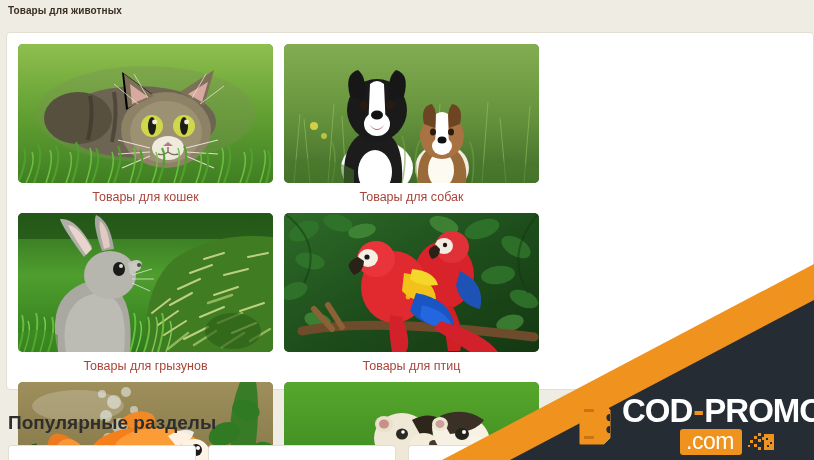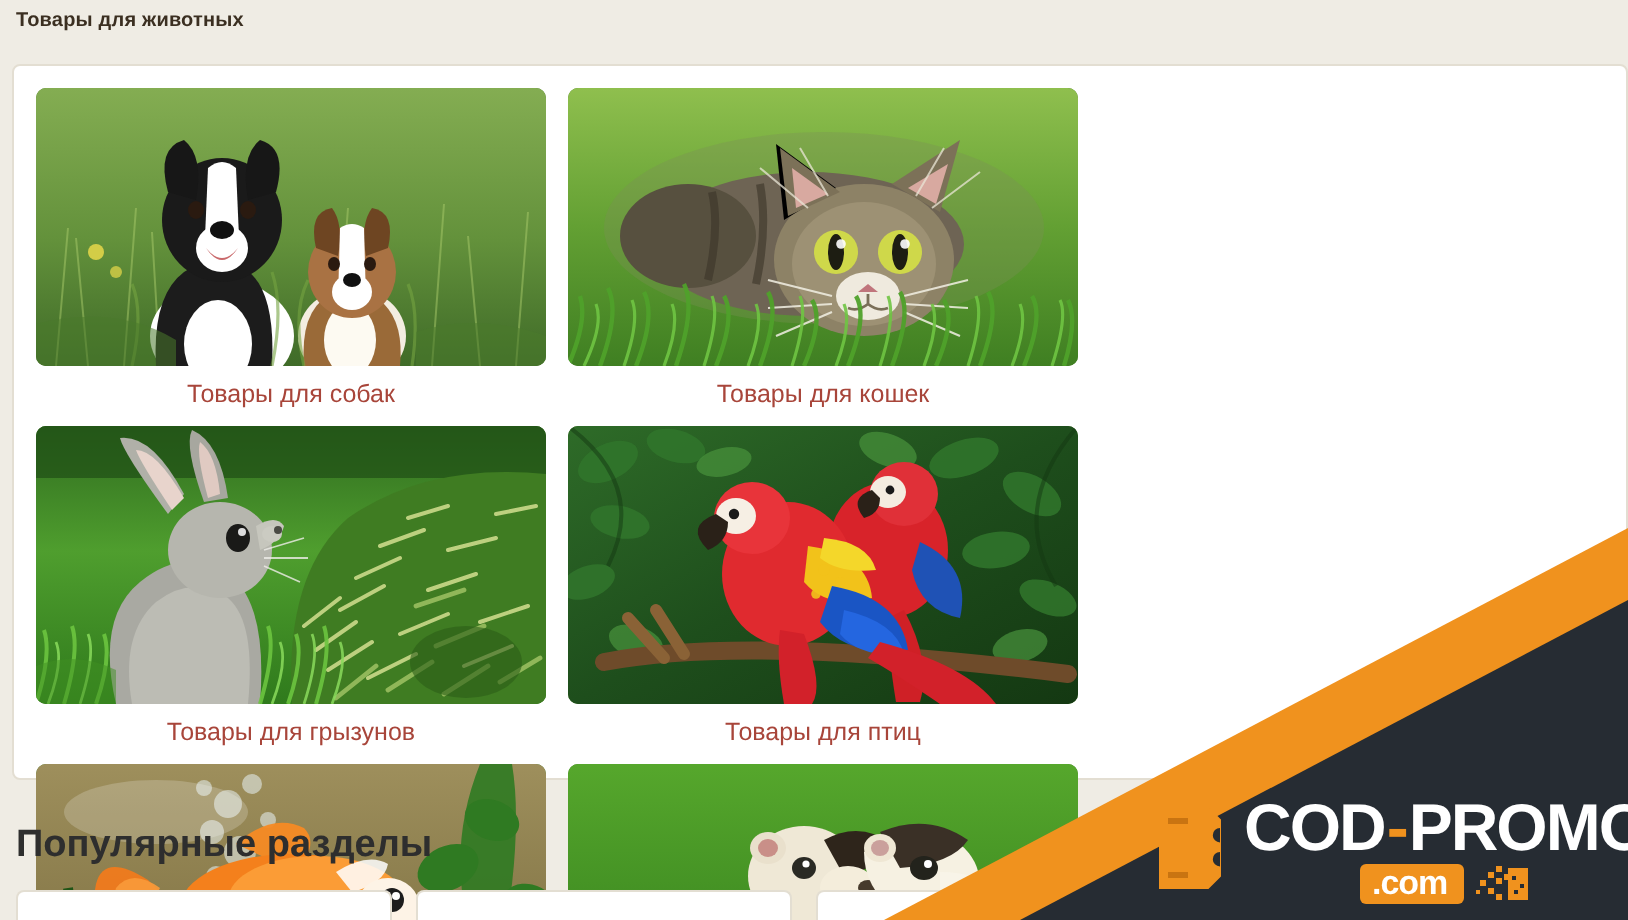--- a/index.html
+++ b/index.html
@@ -124,91 +124,40 @@
   .wm-promo { color: #ffffff; }
   .wm-row2 {
     display: flex;
     align-items: center;
     margin-top: 2px;
     margin-left: 58px;
   }
   .wm-com {
     background: #f0921e;
     color: #ffffff;
-    font-size: 17px;
-    font-weight: bold;
+    font-size: 23px;
+    font-weight: normal;
     padding: 1px 8px 2px 6px;
     border-radius: 3px;
     letter-spacing: -0.5px;
   }
   .wm-burst {
     margin-left: 6px;
     width: 26px; height: 20px;
   }
 </style>
 </head>
 <body>
 
 <div class="page">
 
   <div class="section-title">Товары для животных</div>
 
   <div class="card-panel">
     <div class="grid">
-
-      <a class="tile" href="#">
-        <div class="tile-img">
-          <svg viewBox="0 0 255 139" preserveAspectRatio="none" aria-hidden="true">
-            <defs>
-              <linearGradient id="gDog" x1="0" y1="0" x2="0" y2="1">
-                <stop offset="0" stop-color="#84ad52"></stop>
-                  <stop offset="0.55" stop-color="#63913b"></stop>
-                  <stop offset="1" stop-color="#3f6b28"></stop>
-              </linearGradient>
-            </defs>
-            <rect width="255" height="139" fill="url(#gDog)"></rect>
-            <g opacity="0.5" stroke="#a8c96a" stroke-width="1">
-              <path d="M10 139 L16 70 M26 139 L20 75 M44 139 L50 60 M62 139 L58 72 M86 139 L92 66 M112 139 L106 80 M150 139 L156 60 M176 139 L170 70 M198 139 L204 58 M222 139 L216 74 M240 139 L246 62"></path>
-            </g>
-            <circle cx="30" cy="82" r="4" fill="#e8d84a" opacity="0.85"></circle>
-            <circle cx="40" cy="92" r="3" fill="#e8d84a" opacity="0.7"></circle>
-
-            <ellipse cx="93" cy="124" rx="36" ry="28" fill="#ffffff"></ellipse>
-            <path d="M60 139 Q58 104 74 92 Q88 82 104 90 Q120 100 118 139 Z" fill="#1c1c1c"></path>
-            <ellipse cx="91" cy="128" rx="17" ry="22" fill="#ffffff"></ellipse>
-            <ellipse cx="93" cy="66" rx="30" ry="31" fill="#1a1a1a"></ellipse>
-            <path d="M66 52 Q60 30 74 26 Q84 34 80 56 Z" fill="#171717"></path>
-            <path d="M120 52 Q126 30 112 26 Q102 34 106 56 Z" fill="#171717"></path>
-            <path d="M86 40 Q93 34 100 40 L102 86 Q93 92 84 86 Z" fill="#ffffff"></path>
-            <ellipse cx="93" cy="80" rx="13" ry="12" fill="#ffffff"></ellipse>
-            <ellipse cx="93" cy="71" rx="6" ry="4.5" fill="#111"></ellipse>
-            <ellipse cx="80" cy="61" rx="4" ry="4.5" fill="#2a1a10"></ellipse>
-            <ellipse cx="106" cy="61" rx="4" ry="4.5" fill="#2a1a10"></ellipse>
-            <path d="M85 80 Q93 90 101 80 Q97 86 93 86 Q89 86 85 80 Z" fill="#c9696b"></path>
-
-            <ellipse cx="158" cy="124" rx="27" ry="24" fill="#f3ede1"></ellipse>
-            <path d="M134 139 Q132 112 146 104 Q162 98 174 108 Q184 118 182 139 Z" fill="#9a6a38"></path>
-            <ellipse cx="157" cy="126" rx="13" ry="18" fill="#fdfaf2"></ellipse>
-            <ellipse cx="158" cy="92" rx="22" ry="23" fill="#a97243"></ellipse>
-            <path d="M140 80 Q136 62 148 60 Q154 68 151 84 Z" fill="#6e4522"></path>
-            <path d="M176 80 Q180 62 168 60 Q162 68 165 84 Z" fill="#6e4522"></path>
-            <path d="M152 70 Q158 66 164 70 L165 106 Q158 110 151 106 Z" fill="#ffffff"></path>
-            <ellipse cx="158" cy="102" rx="10" ry="9" fill="#ffffff"></ellipse>
-            <ellipse cx="158" cy="96" rx="4.5" ry="3.5" fill="#111"></ellipse>
-            <ellipse cx="149" cy="88" rx="3" ry="3.5" fill="#2a1a10"></ellipse>
-            <ellipse cx="167" cy="88" rx="3" ry="3.5" fill="#2a1a10"></ellipse>
-            <g opacity="0.6" stroke="#74a341" stroke-width="1.6" fill="none">
-              <path d="M118 139 Q124 110 118 92 M134 139 Q128 112 136 96 M188 139 Q192 112 186 98 M48 139 Q54 112 48 98"></path>
-            </g>
-            <path d="M0 118 Q40 108 70 126 L70 139 L0 139 Z" fill="#4b7a2c" opacity="0.55"></path>
-            <path d="M190 122 Q220 112 255 124 L255 139 L190 139 Z" fill="#4b7a2c" opacity="0.55"></path>
-          </svg>
-        </div>
-        <div class="tile-label">Товары для собак</div>
-      </a>
 
       <a class="tile" href="#">
         <div class="tile-img">
           <svg viewBox="0 0 255 139" preserveAspectRatio="none" aria-hidden="true">
             <defs>
               <linearGradient id="gCat" x1="0" y1="0" x2="0" y2="1">
                 <stop offset="0" stop-color="#8fbf4e"></stop>
                   <stop offset="0.5" stop-color="#63a033"></stop>
                   <stop offset="1" stop-color="#3f7f22"></stop>
               </linearGradient>
@@ -247,20 +196,71 @@
 
             <g stroke="#4fa12a" stroke-width="2.2" fill="none" opacity="0.95">
               <path d="M0 139 Q10 116 6 104 M16 139 Q26 112 20 100 M34 139 Q44 114 38 102 M54 139 Q64 110 58 98 M74 139 Q84 114 78 104 M96 139 Q106 112 100 102 M118 139 Q128 116 122 106 M140 139 Q150 114 144 104 M162 139 Q172 112 166 102 M184 139 Q194 116 188 106 M206 139 Q216 112 210 102 M228 139 Q238 114 232 104 M248 139 Q255 116 250 106"></path>
             </g>
             <g stroke="#6fc443" stroke-width="1.6" fill="none" opacity="0.9">
               <path d="M8 139 Q18 118 14 108 M28 139 Q36 116 32 106 M48 139 Q56 118 52 108 M68 139 Q76 114 72 104 M90 139 Q98 118 94 108 M112 139 Q120 114 116 104 M134 139 Q142 118 138 108 M156 139 Q164 114 160 104 M178 139 Q186 118 182 108 M200 139 Q208 114 204 104 M222 139 Q230 118 226 108 M242 139 Q250 114 246 106"></path>
             </g>
           </svg>
         </div>
         <div class="tile-label">Товары для кошек</div>
+      </a>
+
+      <a class="tile" href="#">
+        <div class="tile-img">
+          <svg viewBox="0 0 255 139" preserveAspectRatio="none" aria-hidden="true">
+            <defs>
+              <linearGradient id="gDog" x1="0" y1="0" x2="0" y2="1">
+                <stop offset="0" stop-color="#84ad52"></stop>
+                  <stop offset="0.55" stop-color="#63913b"></stop>
+                  <stop offset="1" stop-color="#3f6b28"></stop>
+              </linearGradient>
+            </defs>
+            <rect width="255" height="139" fill="url(#gDog)"></rect>
+            <g opacity="0.5" stroke="#a8c96a" stroke-width="1">
+              <path d="M10 139 L16 70 M26 139 L20 75 M44 139 L50 60 M62 139 L58 72 M86 139 L92 66 M112 139 L106 80 M150 139 L156 60 M176 139 L170 70 M198 139 L204 58 M222 139 L216 74 M240 139 L246 62"></path>
+            </g>
+            <circle cx="30" cy="82" r="4" fill="#e8d84a" opacity="0.85"></circle>
+            <circle cx="40" cy="92" r="3" fill="#e8d84a" opacity="0.7"></circle>
+
+            <ellipse cx="93" cy="124" rx="36" ry="28" fill="#ffffff"></ellipse>
+            <path d="M60 139 Q58 104 74 92 Q88 82 104 90 Q120 100 118 139 Z" fill="#1c1c1c"></path>
+            <ellipse cx="91" cy="128" rx="17" ry="22" fill="#ffffff"></ellipse>
+            <ellipse cx="93" cy="66" rx="30" ry="31" fill="#1a1a1a"></ellipse>
+            <path d="M66 52 Q60 30 74 26 Q84 34 80 56 Z" fill="#171717"></path>
+            <path d="M120 52 Q126 30 112 26 Q102 34 106 56 Z" fill="#171717"></path>
+            <path d="M86 40 Q93 34 100 40 L102 86 Q93 92 84 86 Z" fill="#ffffff"></path>
+            <ellipse cx="93" cy="80" rx="13" ry="12" fill="#ffffff"></ellipse>
+            <ellipse cx="93" cy="71" rx="6" ry="4.5" fill="#111"></ellipse>
+            <ellipse cx="80" cy="61" rx="4" ry="4.5" fill="#2a1a10"></ellipse>
+            <ellipse cx="106" cy="61" rx="4" ry="4.5" fill="#2a1a10"></ellipse>
+            <path d="M85 80 Q93 90 101 80 Q97 86 93 86 Q89 86 85 80 Z" fill="#c9696b"></path>
+
+            <ellipse cx="158" cy="124" rx="27" ry="24" fill="#f3ede1"></ellipse>
+            <path d="M134 139 Q132 112 146 104 Q162 98 174 108 Q184 118 182 139 Z" fill="#9a6a38"></path>
+            <ellipse cx="157" cy="126" rx="13" ry="18" fill="#fdfaf2"></ellipse>
+            <ellipse cx="158" cy="92" rx="22" ry="23" fill="#a97243"></ellipse>
+            <path d="M140 80 Q136 62 148 60 Q154 68 151 84 Z" fill="#6e4522"></path>
+            <path d="M176 80 Q180 62 168 60 Q162 68 165 84 Z" fill="#6e4522"></path>
+            <path d="M152 70 Q158 66 164 70 L165 106 Q158 110 151 106 Z" fill="#ffffff"></path>
+            <ellipse cx="158" cy="102" rx="10" ry="9" fill="#ffffff"></ellipse>
+            <ellipse cx="158" cy="96" rx="4.5" ry="3.5" fill="#111"></ellipse>
+            <ellipse cx="149" cy="88" rx="3" ry="3.5" fill="#2a1a10"></ellipse>
+            <ellipse cx="167" cy="88" rx="3" ry="3.5" fill="#2a1a10"></ellipse>
+            <g opacity="0.6" stroke="#74a341" stroke-width="1.6" fill="none">
+              <path d="M118 139 Q124 110 118 92 M134 139 Q128 112 136 96 M188 139 Q192 112 186 98 M48 139 Q54 112 48 98"></path>
+            </g>
+            <path d="M0 118 Q40 108 70 126 L70 139 L0 139 Z" fill="#4b7a2c" opacity="0.55"></path>
+            <path d="M190 122 Q220 112 255 124 L255 139 L190 139 Z" fill="#4b7a2c" opacity="0.55"></path>
+          </svg>
+        </div>
+        <div class="tile-label">Товары для собак</div>
       </a>
 
       <a class="tile" href="#">
         <div class="tile-img">
           <svg viewBox="0 0 255 139" preserveAspectRatio="none" aria-hidden="true">
             <defs>
               <linearGradient id="gRab" x1="0" y1="0" x2="0" y2="1">
                 <stop offset="0" stop-color="#2f6b1f"></stop>
                   <stop offset="0.45" stop-color="#4f9e2e"></stop>
                   <stop offset="1" stop-color="#2f7a1c"></stop>

